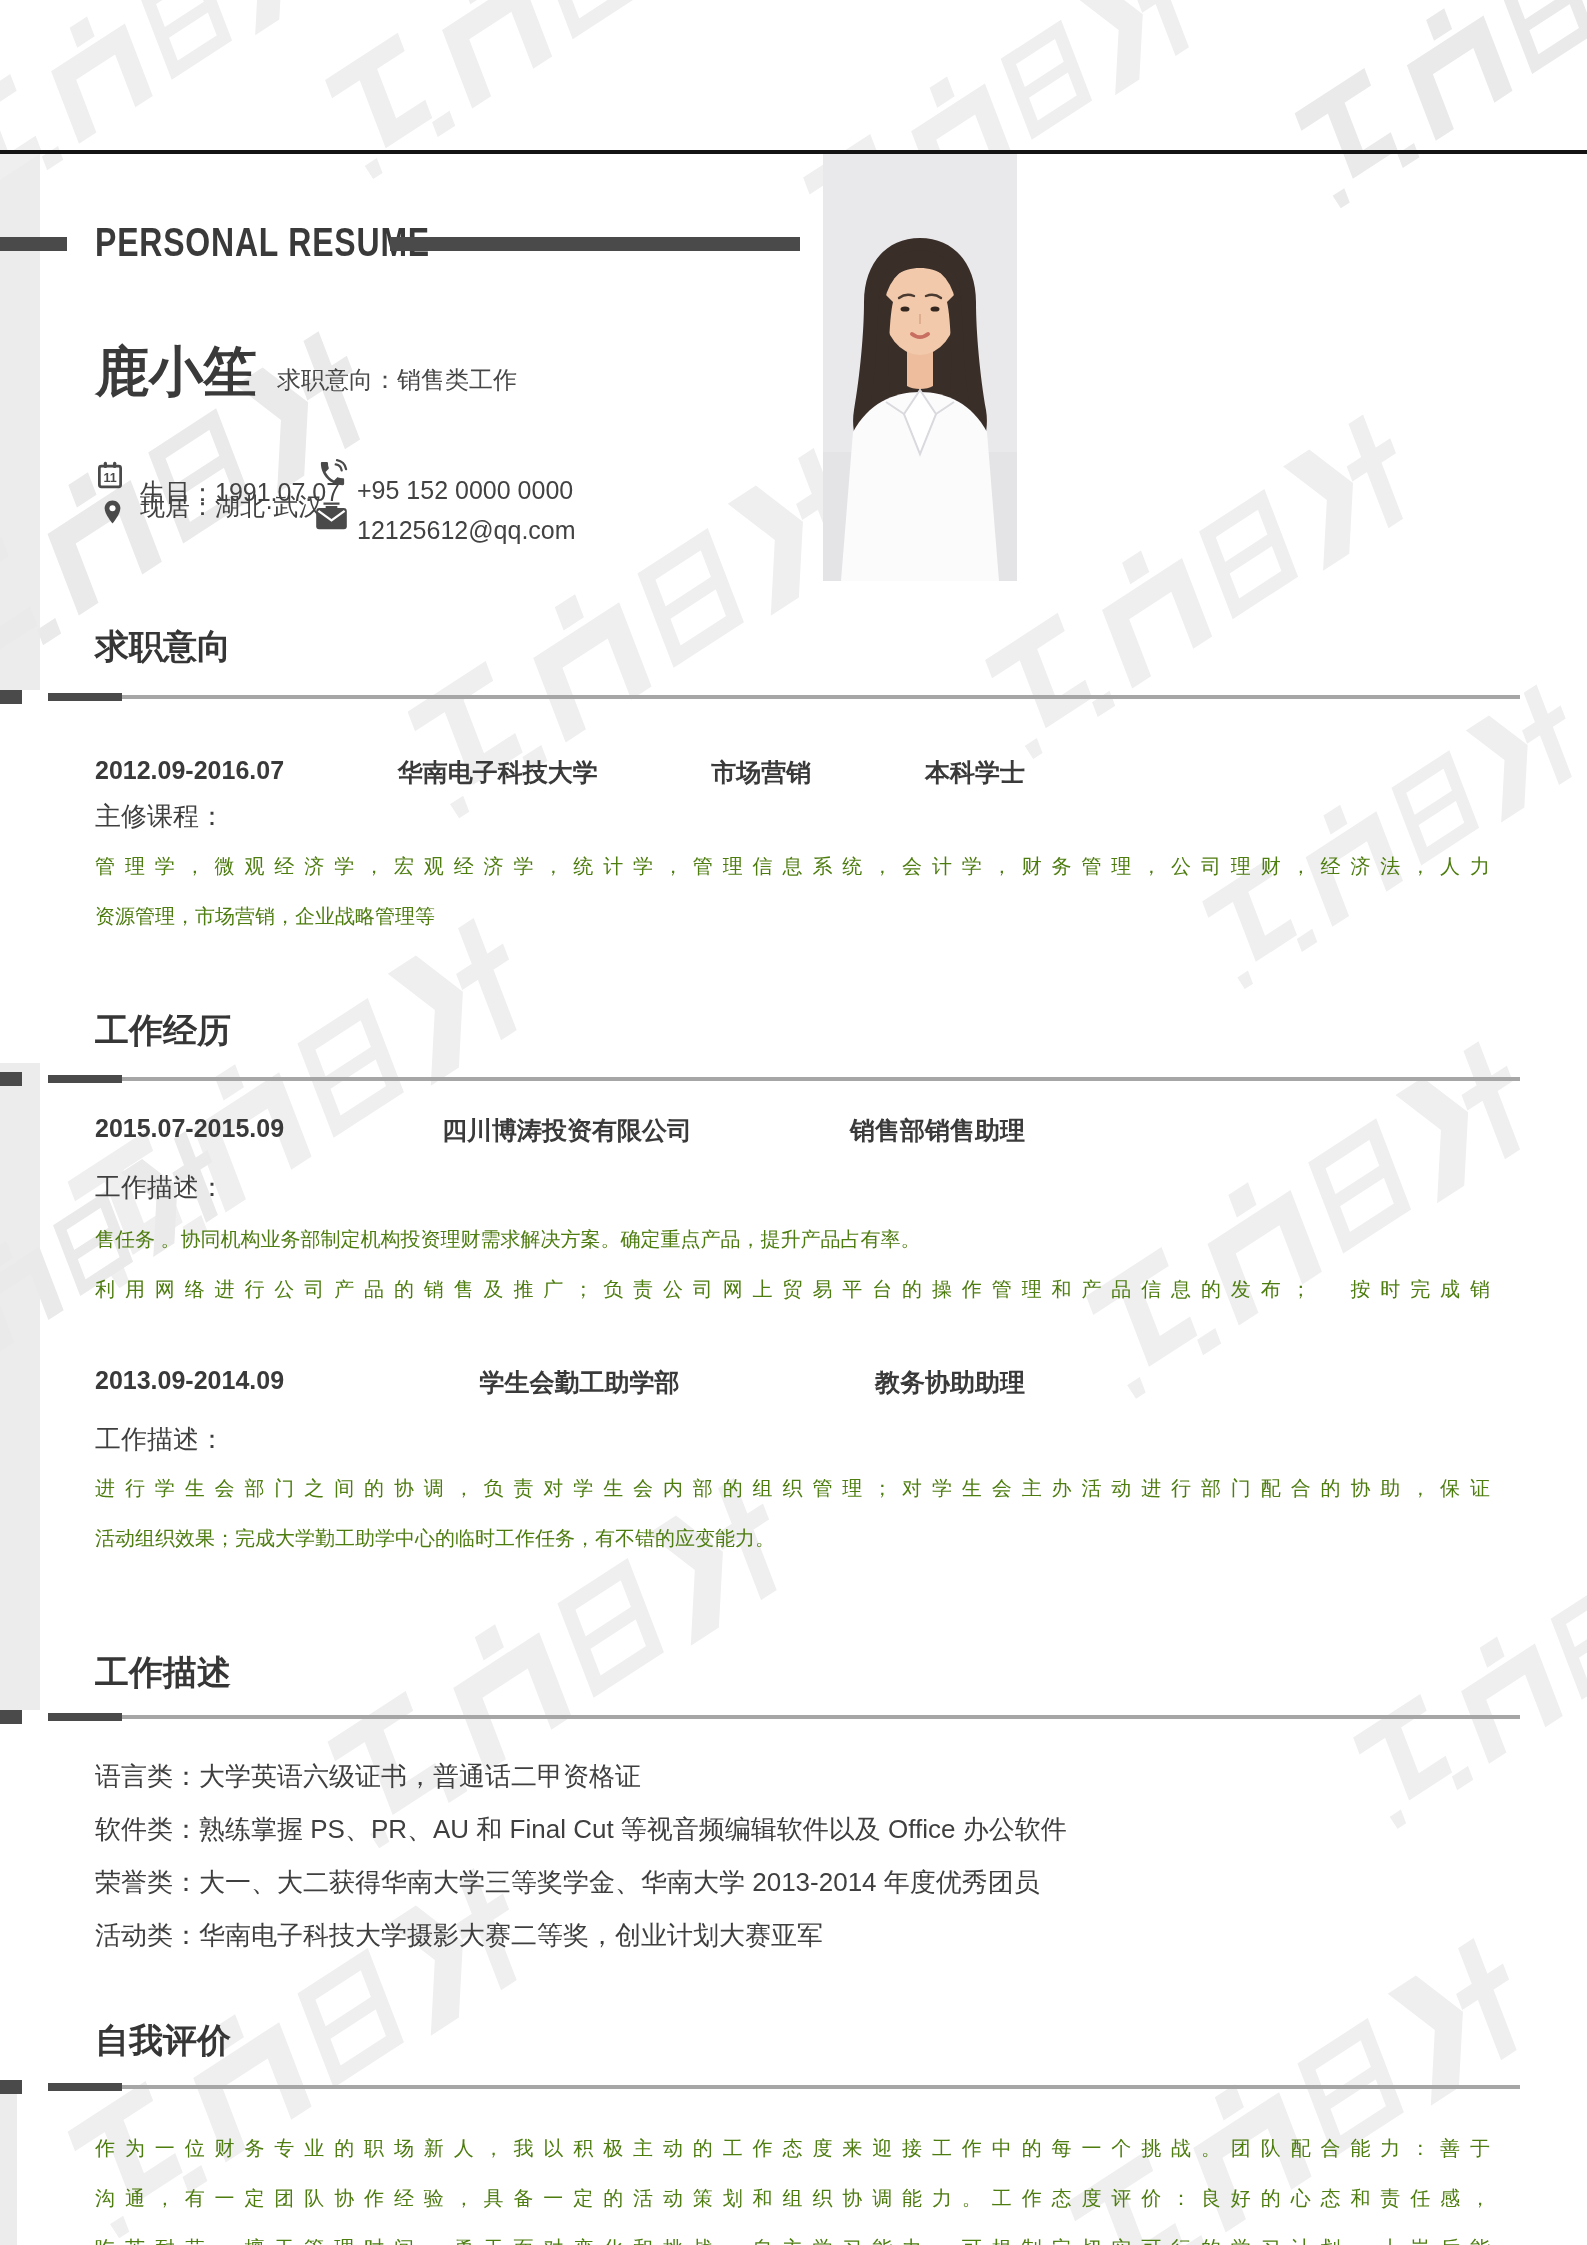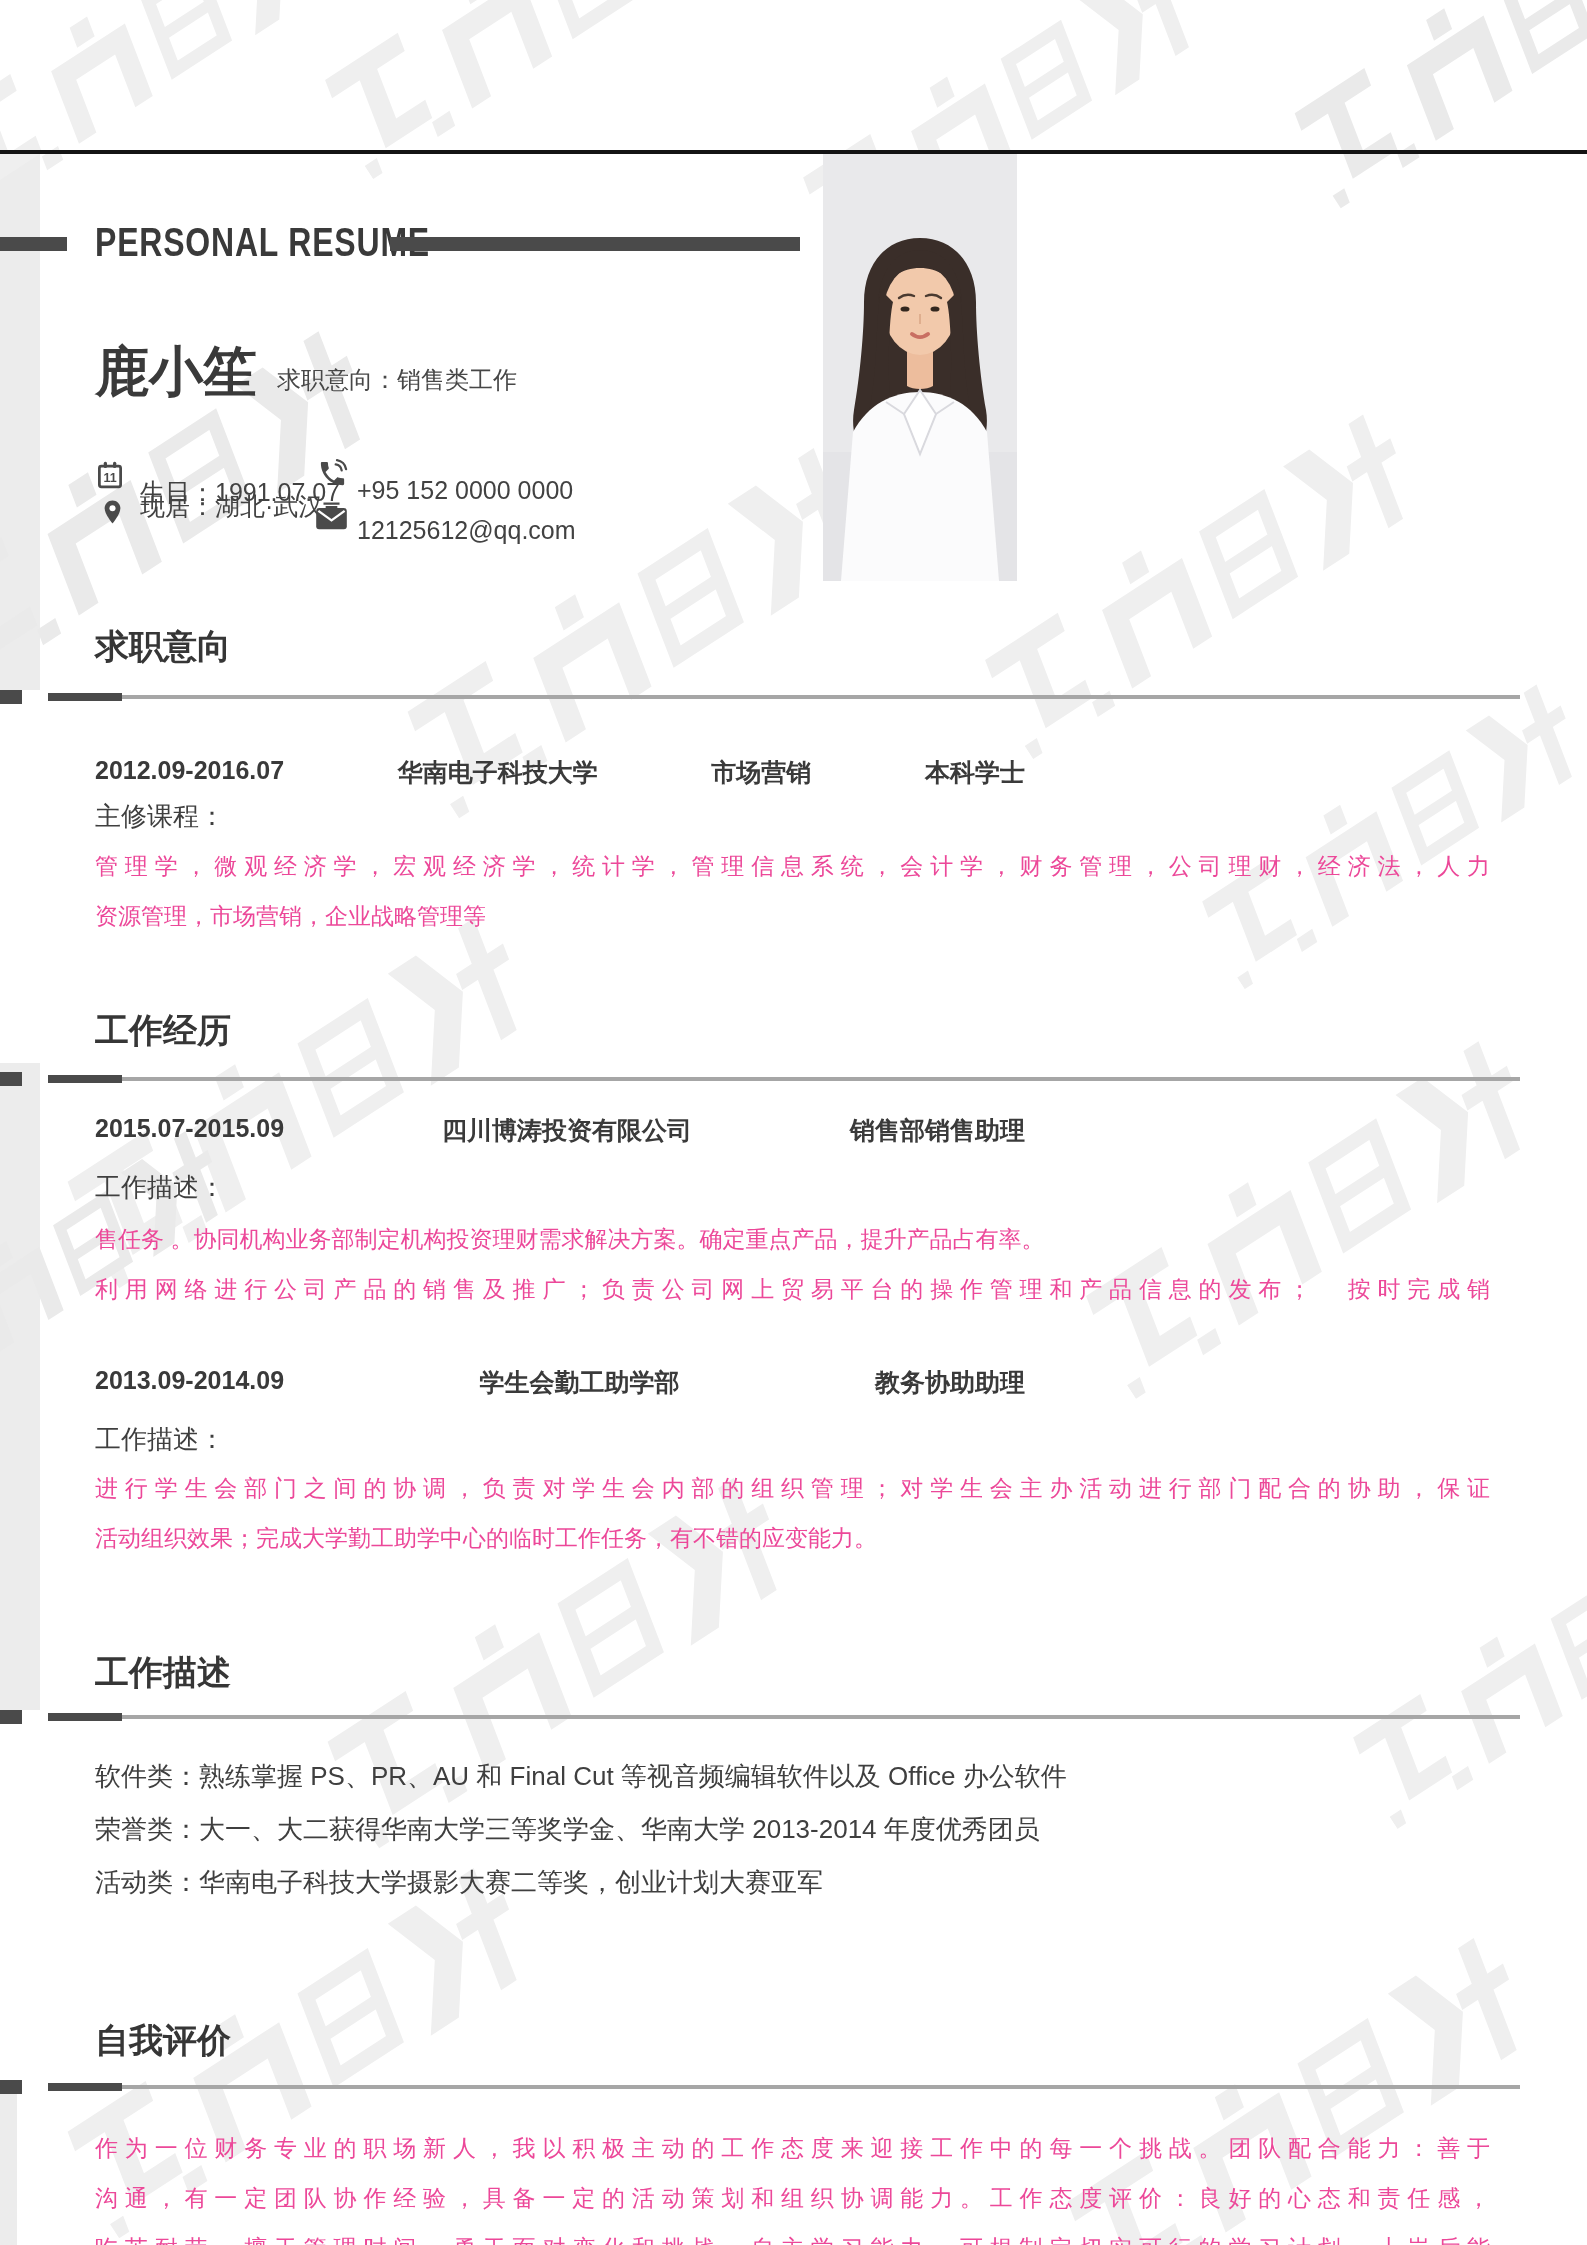--- a/index.html
+++ b/index.html
@@ -32,21 +32,21 @@
   .cicon{position:absolute;z-index:2;}
   
   .sec-heading{position:absolute;left:95px;font-size:34px;font-weight:800;color:#363636;z-index:2;white-space:nowrap;}
   .div-seg{position:absolute;left:48px;width:74px;height:8px;background:#4a4a4a;z-index:2;}
   .div-line{position:absolute;left:122px;width:1398px;height:4px;background:#a6a6a6;z-index:2;}
   .info-row{
     position:absolute;left:95px;width:930px;display:flex;justify-content:space-between;
     font-size:25px;font-weight:700;color:#3a3a3a;z-index:2;white-space:nowrap;
   }
   .label{position:absolute;left:95px;font-size:26px;color:#3f3f3f;z-index:2;white-space:nowrap;}
-  .para{position:absolute;left:95px;width:1395px;font-size:23px;color:#ec4899;z-index:2;}
+  .para{position:absolute;left:95px;width:1395px;font-size:20px;color:#4d7c0f;z-index:2;}
   .para .jline{height:50px;line-height:50px;text-align:justify;text-align-last:justify;overflow:hidden;}
   .para .jlast{text-align-last:left;}
   .skills-list{position:absolute;left:95px;top:1750px;font-size:26px;color:#3f3f3f;z-index:2;}
   .skills-list div{height:53px;line-height:53px;white-space:nowrap;}
 </style>
 </head>
 <body>
 
 <div>
 
@@ -212,20 +212,21 @@
   <div class="para" style="top:1463px">
     <div class="jline">进行学生会部门之间的协调，负责对学生会内部的组织管理；对学生会主办活动进行部门配合的协助，保证</div>
     <div class="jline jlast">活动组织效果；完成大学勤工助学中心的临时工作任务，有不错的应变能力。</div>
   </div>
 
   <div class="sec-heading" style="top:1650px">工作描述</div>
   <div class="div-seg" style="top:1713px"></div>
   <div class="div-line" style="top:1715px"></div>
 
   <div class="skills-list">
+    <div>语言类：大学英语六级证书，普通话二甲资格证</div>
     <div>软件类：熟练掌握 PS、PR、AU 和 Final Cut 等视音频编辑软件以及 Office 办公软件</div>
     <div>荣誉类：大一、大二获得华南大学三等奖学金、华南大学 2013-2014 年度优秀团员</div>
     <div>活动类：华南电子科技大学摄影大赛二等奖，创业计划大赛亚军</div>
   </div>
 
   <div class="sec-heading" style="top:2018px">自我评价</div>
   <div class="div-seg" style="top:2083px"></div>
   <div class="div-line" style="top:2085px"></div>
 
   <div class="para" style="top:2123px">

